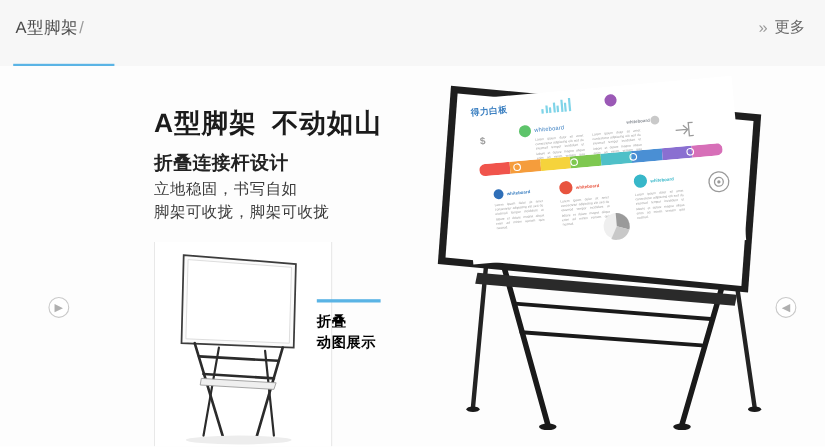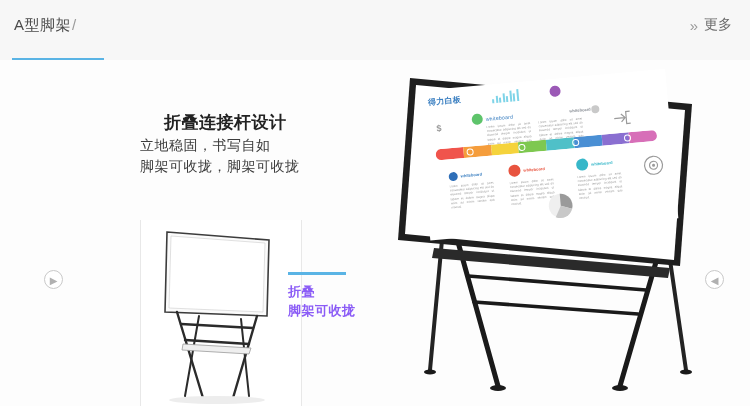--- a/index.html
+++ b/index.html
@@ -102,21 +102,20 @@
     line-height: 1.1;
     white-space: nowrap;
   }
   .copy .h1 .gap { display: inline-block; width: 14px; }
   .copy .h2 {
     margin-top: 11px;
     font-size: 17px;
     font-weight: bold;
     color: #222222;
     letter-spacing: 0.5px;
-    margin-left: 24px;
   }
   .copy .line {
     margin-top: 3px;
     font-size: 14px;
     color: #3c3c3c;
     letter-spacing: 0.5px;
   }
 
   
   .photo-box {
@@ -140,21 +139,21 @@
   }
   .caption .rule {
     width: 58px;
     height: 3px;
     background: #5ab4e5;
     margin-bottom: 8px;
   }
   .caption .ct {
     font-size: 13px;
     font-weight: bold;
-    color: #8b5cf6;
+    color: #000000;
     line-height: 1.45;
     letter-spacing: 0.5px;
   }
 
   
   .arrow-btn {
     position: absolute;
     width: 19px;
     height: 19px;
     border-radius: 50%;
@@ -271,20 +270,23 @@
     <div class="header-underline"></div>
     <div class="header-more">
       <span class="chev-double">»</span>
       <span>更多</span>
     </div>
   </div>
 
   <div class="body-area">
 
     <div class="copy">
+      <div class="h1">
+        <span>A型脚架</span><span class="gap"></span><span>不动如山</span>
+      </div>
       <div class="h2">折叠连接杆设计</div>
       <div class="line">立地稳固，书写自如</div>
       <div class="line">脚架可收拢，脚架可收拢</div>
     </div>
 
     <div class="photo-box">
       <svg width="160" height="186" viewBox="0 0 160 186">
         <rect x="0" y="0" width="160" height="186" fill="#ffffff"></rect>
 
         <g stroke="#3c3c3c" stroke-width="1.6" fill="#fbfbfb">
@@ -305,21 +307,21 @@
 
         <path d="M42 124 L110 128 L108 134 L41 130 Z" fill="#efefef" stroke="#9a9a9a" stroke-width="0.8"></path>
 
         <ellipse cx="76" cy="180" rx="48" ry="4" fill="#ededed"></ellipse>
       </svg>
     </div>
 
     <div class="caption">
       <div class="rule"></div>
       <div class="ct">折叠</div>
-      <div class="ct">脚架可收拢</div>
+      <div class="ct">动图展示</div>
     </div>
 
     <div class="wb-wrap">
       <svg class="wb-svg" width="360" height="330" viewBox="0 0 360 330">
 
         <g stroke="#232323" stroke-width="4" fill="none" stroke-linecap="round">
           <path d="M72 170 L60 300"></path>
           <path d="M300 190 L316 300"></path>
         </g>
 

